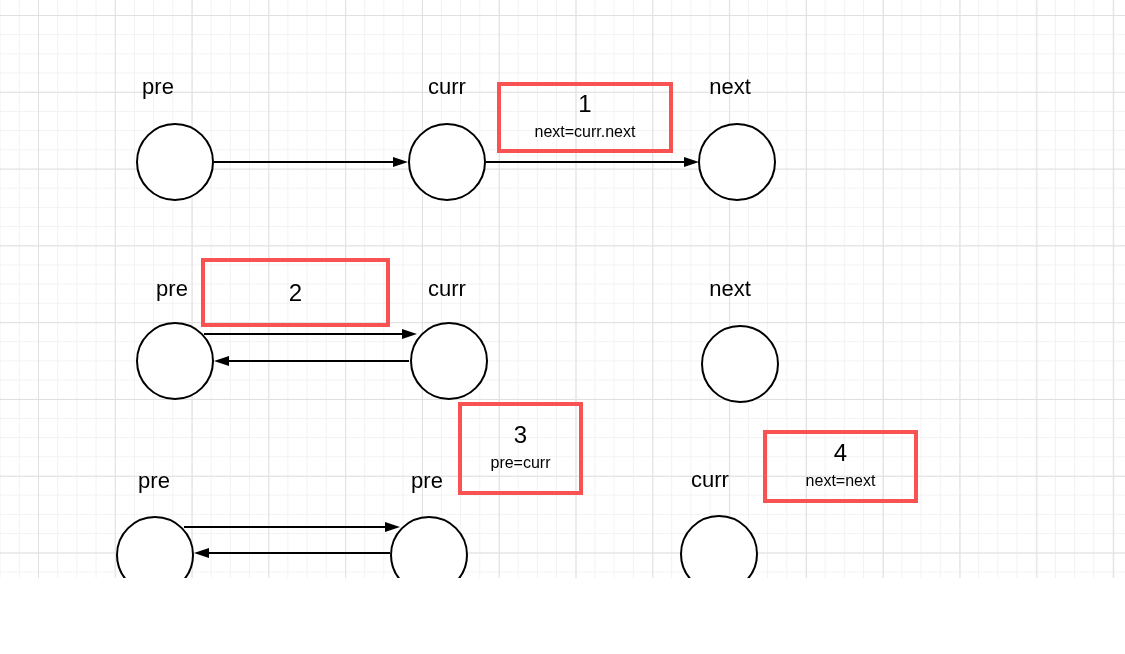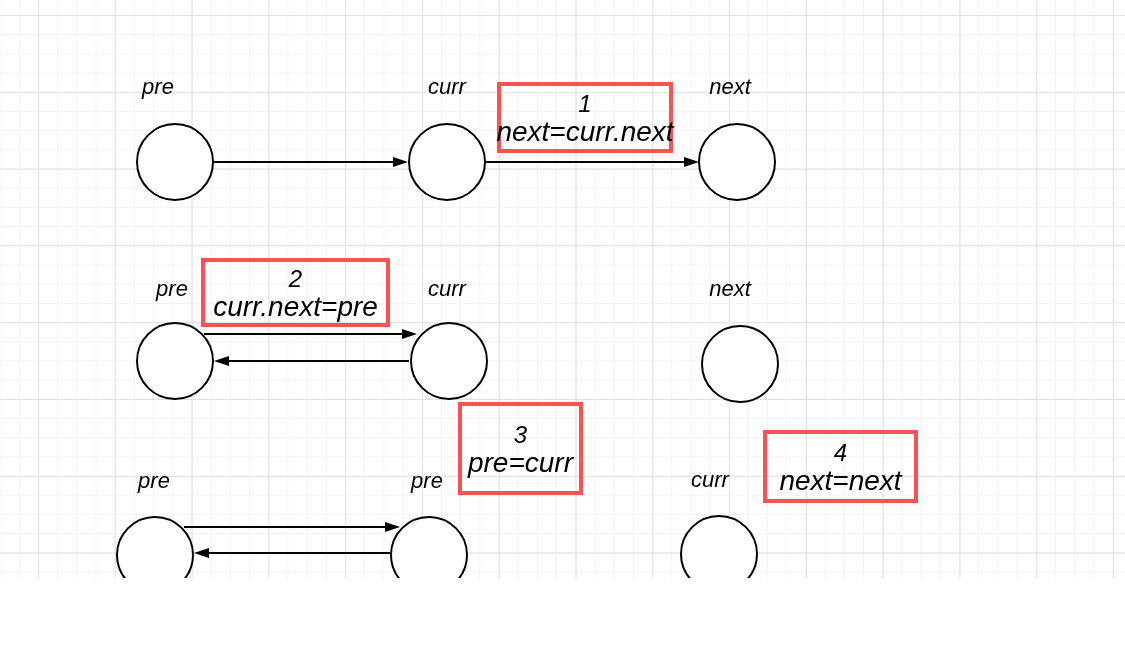--- a/index.html
+++ b/index.html
@@ -14,21 +14,20 @@
     overflow: hidden;
     background-color: #ffffff;
     
     background-image:
       linear-gradient(to right, #e0e0e0 1px, transparent 1px),
       linear-gradient(to bottom, #e0e0e0 1px, transparent 1px),
       linear-gradient(to right, #f2f2f2 1px, transparent 1px),
       linear-gradient(to bottom, #f2f2f2 1px, transparent 1px);
     background-size: 76.8px 76.8px, 76.8px 76.8px, 19.2px 19.2px, 19.2px 19.2px;
     background-position: 38px 15px, 38px 15px, 18.8px 15px, 18.8px 15px;
-    font-style: italic;
   }
 
   .node-label {
     position: absolute;
     transform: translateX(-50%);
     font-size: 22px;
     line-height: 24px;
     color: #000000;
     white-space: nowrap;
   }
@@ -77,21 +76,21 @@
     justify-content: center;
     color: #000000;
     text-align: center;
   }
   .step-number {
     font-size: 24px;
     line-height: 28px;
     white-space: nowrap;
   }
   .step-code {
-    font-size: 28px;
+    font-size: 16px;
     line-height: 28px;
     white-space: nowrap;
   }
 </style>
 </head>
 <body>
 
 <div id="canvas">
 
   <div class="node-label" style="left:158px; top:75px;">pre</div>
@@ -145,21 +144,20 @@
     <div class="arrow-head"></div>
   </div>
 
   <div class="step-box" style="left:497px; top:82px; width:176px; height:71px;">
     <div class="step-number">1</div>
     <div class="step-code">next=curr.next</div>
   </div>
 
   <div class="step-box" style="left:201px; top:258px; width:189px; height:69px;">
     <div class="step-number">2</div>
-    <div class="step-code">curr.next=pre</div>
   </div>
 
   <div class="step-box" style="left:458px; top:402px; width:125px; height:93px;">
     <div class="step-number">3</div>
     <div class="step-code">pre=curr</div>
   </div>
 
   <div class="step-box" style="left:763px; top:430px; width:155px; height:73px;">
     <div class="step-number">4</div>
     <div class="step-code">next=next</div>

